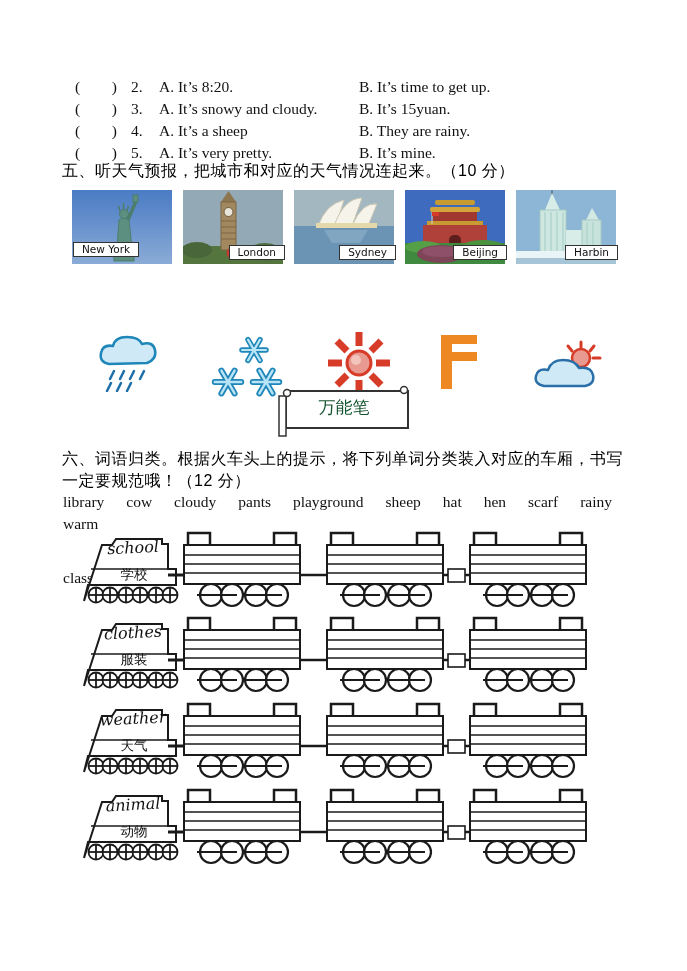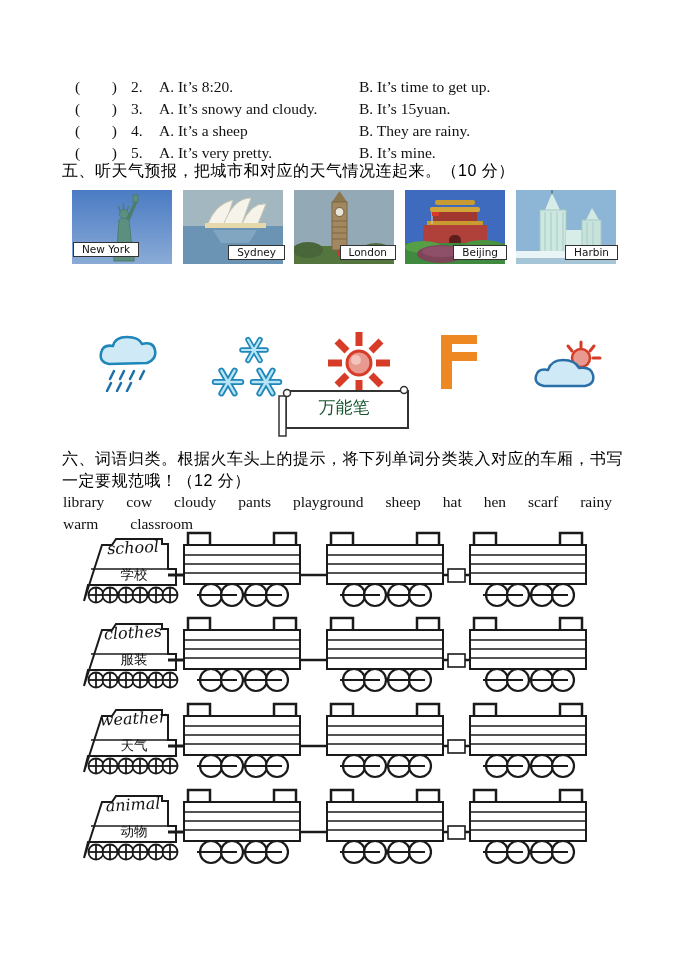--- a/index.html
+++ b/index.html
@@ -40,21 +40,21 @@
 
   
   #banner{position:absolute;left:274px;top:384px;width:142px;height:54px;}
   .banner-label{position:absolute;left:6px;top:12px;width:128px;text-align:center;
                 font-family:"Liberation Sans",sans-serif;font-size:17px;color:#14532d;}
 
   
   .words1{position:absolute;left:63px;top:491px;width:549px;display:flex;
           justify-content:space-between;font-size:15.5px;line-height:22px;}
   .words2{position:absolute;left:63px;top:513px;display:flex;gap:32px;
-          font-size:15.5px;line-height:22px;}
+          font-size:15.5px;line-height:22px;flex-direction:column;}
 
   
   .train{position:absolute;left:76px;width:515px;height:84px;}
   .t1{top:529px}.t2{top:614px}.t3{top:700px}.t4{top:786px}
   .train svg{display:block;}
   .lbl-en{position:absolute;left:14px;top:9px;width:86px;text-align:center;
           font-family:"DejaVu Serif",serif;font-style:italic;font-size:16px;
           transform:rotate(-3deg);color:#111;}
   .lbl-zh{position:absolute;left:22px;top:37px;width:72px;text-align:center;
           font-family:"Liberation Sans",sans-serif;font-size:13.5px;color:#111;}
@@ -172,50 +172,50 @@
           <circle cx="52" cy="24" r="4.5"></circle>
           <path d="M48,21 L46.5,16 M51.5,20 L51.5,13 M55,21 L56.5,16" stroke-width="1.5" fill="none"></path>
           <path d="M56,30 L64,11" stroke-width="3.5" fill="none"></path>
           <rect x="61" y="5" width="5" height="7"></rect>
         </g>
       </svg>
       <span class="city-label lbl-bl">New York</span>
     </div>
     <div class="city">
       <svg viewBox="0 0 100 74">
-        <rect width="100" height="38" fill="#a3b7c1"></rect>
-        <rect y="36" width="100" height="38" fill="#6a93b4"></rect>
-        <path d="M30,40 L74,40 L66,53 L38,53 Z" fill="#8fb3cc" opacity="0.6"></path>
-        <g fill="#f6f4ea" stroke="#c9c5b1" stroke-width="1">
-          <path d="M24,36 Q32,14 50,10 L42,36 Z"></path>
-          <path d="M40,36 Q50,8 68,8 L58,36 Z"></path>
-          <path d="M58,36 Q68,12 83,14 L74,36 Z"></path>
-        </g>
-        <rect x="22" y="33" width="61" height="5" fill="#e5d9ac"></rect>
-      </svg>
-      <span class="city-label lbl-br">Sydney</span>
-    </div>
-    <div class="city">
-      <svg viewBox="0 0 100 74">
         <rect width="100" height="74" fill="#93a9b6"></rect>
         <rect x="0" y="56" width="100" height="18" fill="#55753f"></rect>
         <ellipse cx="14" cy="60" rx="15" ry="8" fill="#48663a"></ellipse>
         <ellipse cx="82" cy="62" rx="17" ry="9" fill="#4e6e3e"></ellipse>
         <path d="M38,12 L45.5,1 L53,12 Z" fill="#8d754e"></path>
         <rect x="38" y="12" width="15" height="48" fill="#a2885f" stroke="#7c6744" stroke-width="1"></rect>
         <circle cx="45.5" cy="22" r="4.5" fill="#e8e4d8" stroke="#6a5a40"></circle>
         <g stroke="#7c6744" stroke-width="1">
           <line x1="38" y1="31" x2="53" y2="31"></line>
             <line x1="38" y1="37" x2="53" y2="37"></line>
           <line x1="38" y1="43" x2="53" y2="43"></line>
             <line x1="38" y1="49" x2="53" y2="49"></line>
         </g>
         <circle cx="49" cy="63" r="5.5" fill="#c23b30"></circle>
       </svg>
       <span class="city-label lbl-br">London</span>
+    </div>
+    <div class="city">
+      <svg viewBox="0 0 100 74">
+        <rect width="100" height="38" fill="#a3b7c1"></rect>
+        <rect y="36" width="100" height="38" fill="#6a93b4"></rect>
+        <path d="M30,40 L74,40 L66,53 L38,53 Z" fill="#8fb3cc" opacity="0.6"></path>
+        <g fill="#f6f4ea" stroke="#c9c5b1" stroke-width="1">
+          <path d="M24,36 Q32,14 50,10 L42,36 Z"></path>
+          <path d="M40,36 Q50,8 68,8 L58,36 Z"></path>
+          <path d="M58,36 Q68,12 83,14 L74,36 Z"></path>
+        </g>
+        <rect x="22" y="33" width="61" height="5" fill="#e5d9ac"></rect>
+      </svg>
+      <span class="city-label lbl-br">Sydney</span>
     </div>
     <div class="city">
       <svg viewBox="0 0 100 74">
         <rect width="100" height="54" fill="#3e6bbe"></rect>
         <rect x="30" y="10" width="40" height="5" rx="2" fill="#c89a32"></rect>
         <rect x="25" y="17" width="50" height="5" rx="2" fill="#d2a43a"></rect>
         <rect x="28" y="22" width="44" height="10" fill="#a03830"></rect>
         <rect x="22" y="31" width="56" height="4" fill="#c89a32"></rect>
         <rect x="18" y="35" width="64" height="22" fill="#b0413a"></rect>
         <rect x="44" y="45" width="12" height="12" rx="5" fill="#5e1f1c"></rect>

